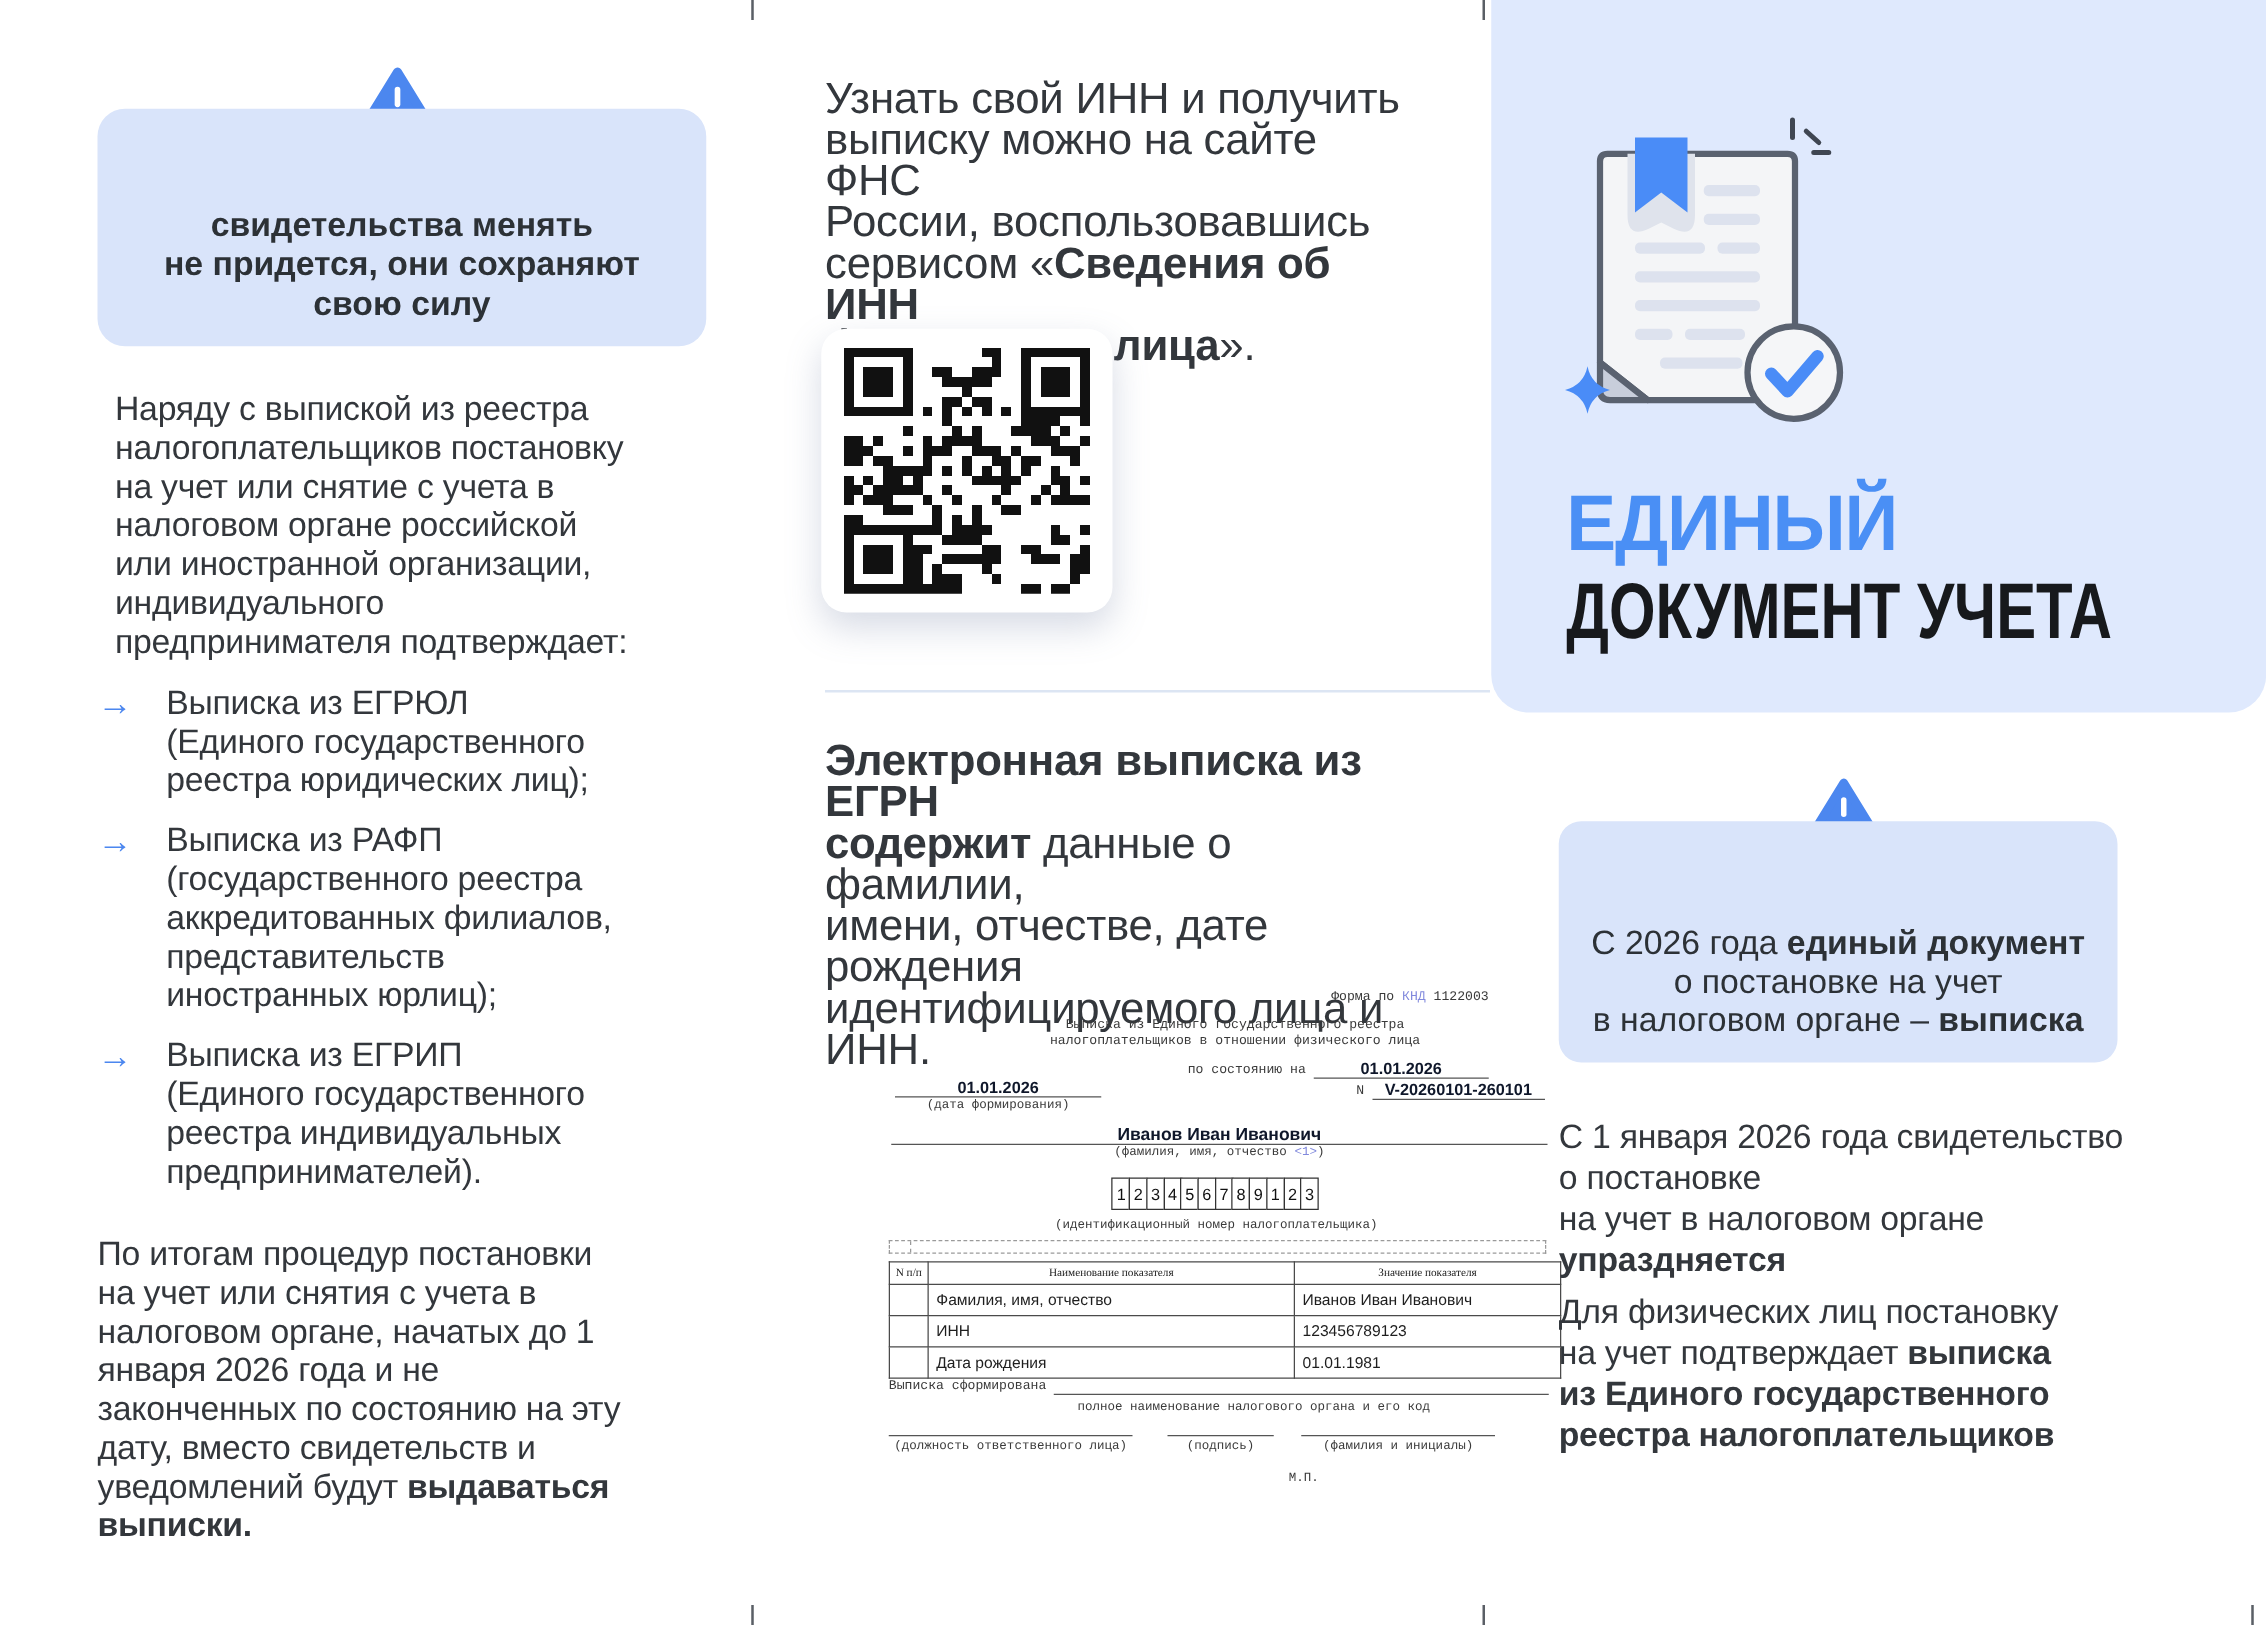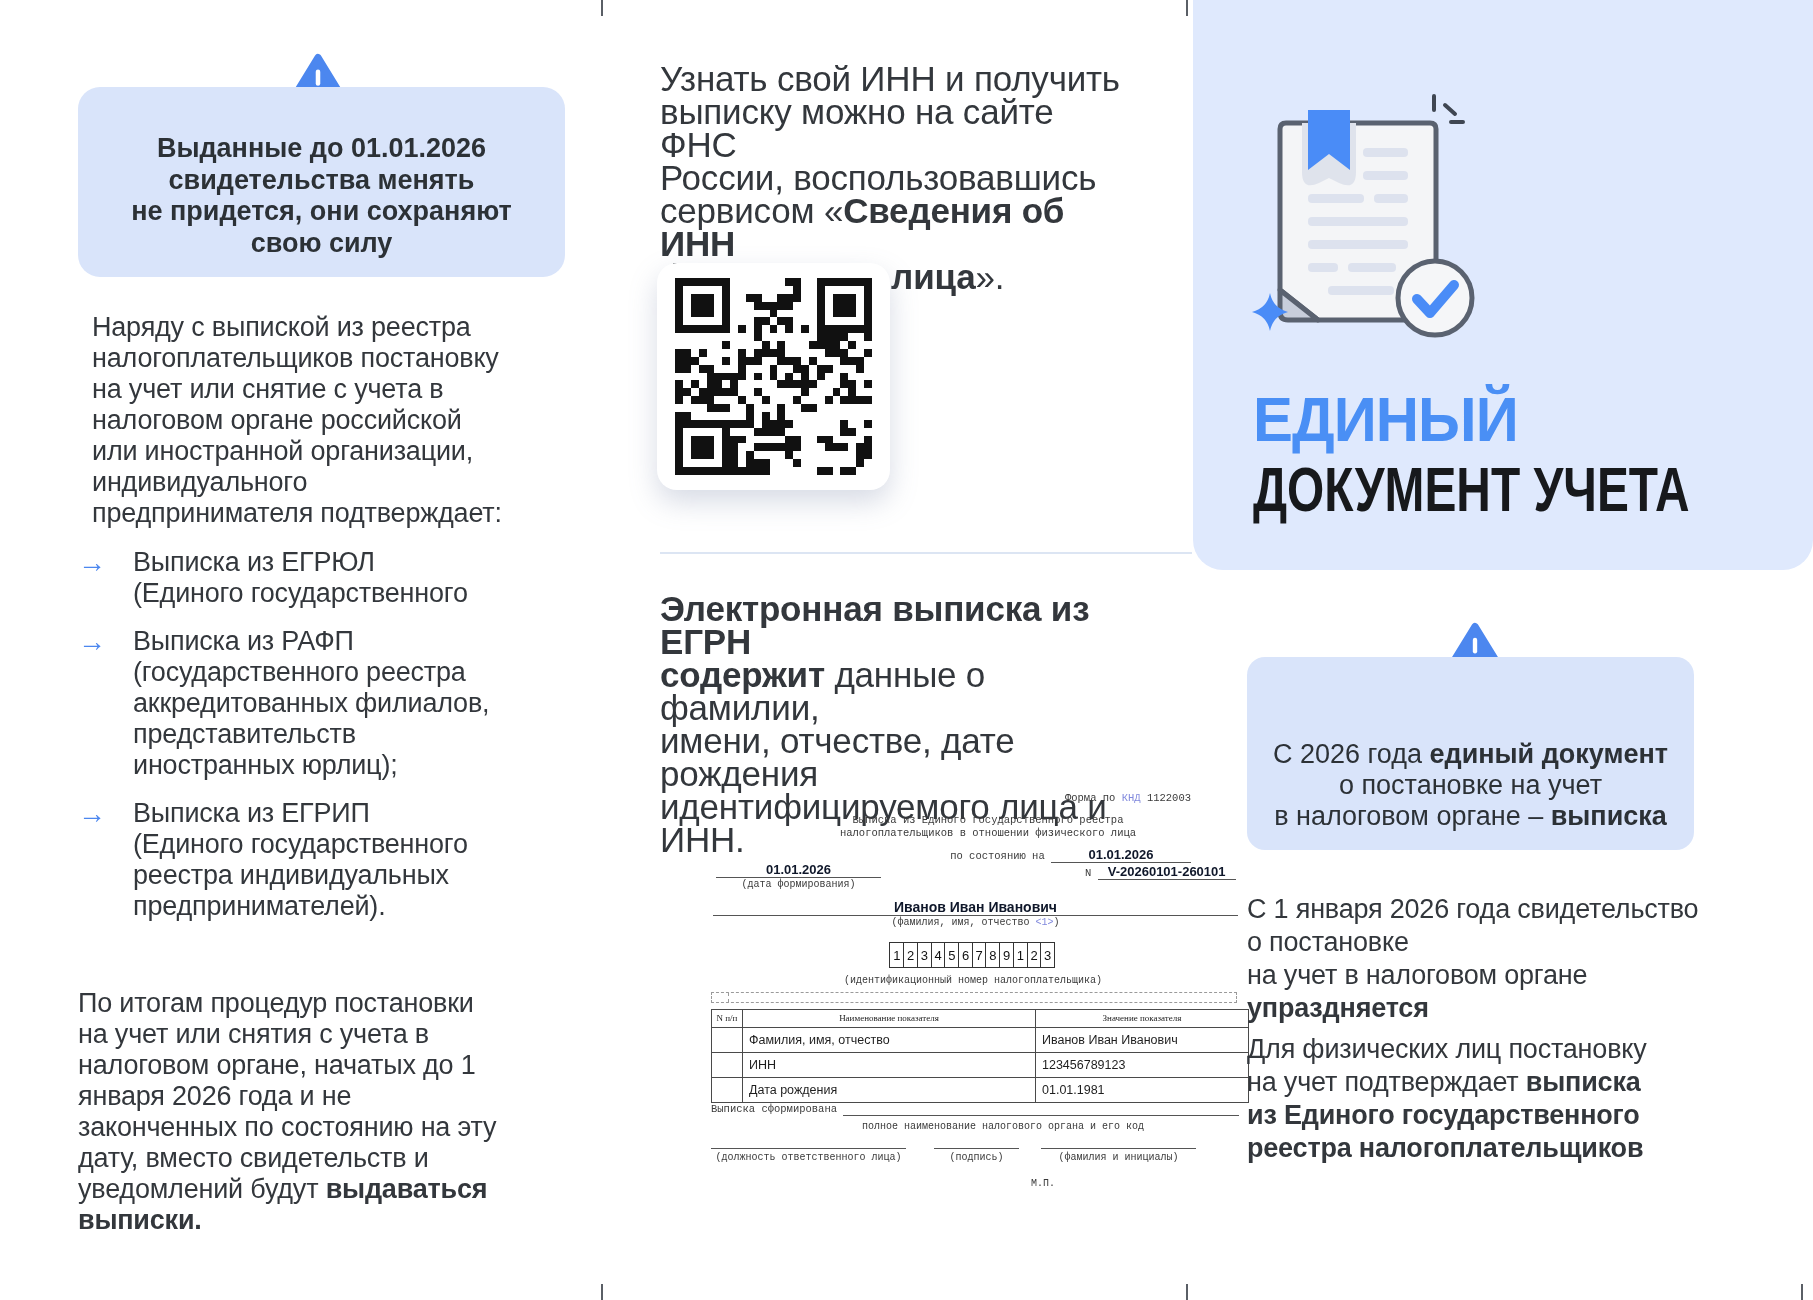--- a/index.html
+++ b/index.html
@@ -62,29 +62,29 @@
   <div class="tick" style="left:1186px;top:1284px;"></div>
   <div class="tick" style="left:1801px;top:1284px;"></div>
 
   <svg class="abs" style="left:289px;top:52px;" width="58" height="53" viewBox="0 0 64 58">
     <path d="M32 6 L59 50 Q62 55 56 55 H8 Q2 55 5 50 Z" fill="#4c87ef" stroke="#4c87ef" stroke-width="8" stroke-linejoin="round"></path>
     <rect x="29.5" y="19" width="5" height="18" rx="2.5" fill="#fff"></rect>
     <circle cx="32" cy="45" r="3.4" fill="#fff"></circle>
   </svg>
 
   <div class="abs info-box" style="left:78px;top:87px;width:487px;height:190px;padding-top:46px;box-sizing:border-box;">
-    <div><span>Выданные до 01.01.2026</span><br><span>свидетельства менять</span><br><span>не придется, они сохраняют</span><br><span>свою силу</span></div>
+    <div><br><span>свидетельства менять</span><br><span>не придется, они сохраняют</span><br><span>свою силу</span></div>
   </div>
 
   <div class="abs copy" style="left:78px;top:312px;width:505px;margin-left:14px;"><span>Наряду с выпиской из реестра</span><br><span>налогоплательщиков постановку</span><br><span>на учет или снятие с учета в</span><br><span>налоговом органе российской</span><br><span>или иностранной организации,</span><br><span>индивидуального</span><br><span>предпринимателя подтверждает:</span></div>
 
   <div class="abs" style="left:78px;top:547px;width:505px;" id="left-list">
       <div class="bullet">
         <span class="arrow">→</span>
-        <div class="copy"><span>Выписка из ЕГРЮЛ</span><br><span>(Единого государственного</span><br></div>
+        <div class="copy"><span>Выписка из ЕГРЮЛ</span><br><span>(Единого государственного</span><br><span>реестра юридических лиц);</span></div>
       </div>
       <div class="bullet">
         <span class="arrow">→</span>
         <div class="copy"><span>Выписка из РАФП</span><br><span>(государственного реестра</span><br><span>аккредитованных филиалов,</span><br><span>представительств</span><br><span>иностранных юрлиц);</span></div>
       </div>
       <div class="bullet">
         <span class="arrow">→</span>
         <div class="copy"><span>Выписка из ЕГРИП</span><br><span>(Единого государственного</span><br><span>реестра индивидуальных</span><br><span>предпринимателей).</span></div>
       </div>
     </div>

